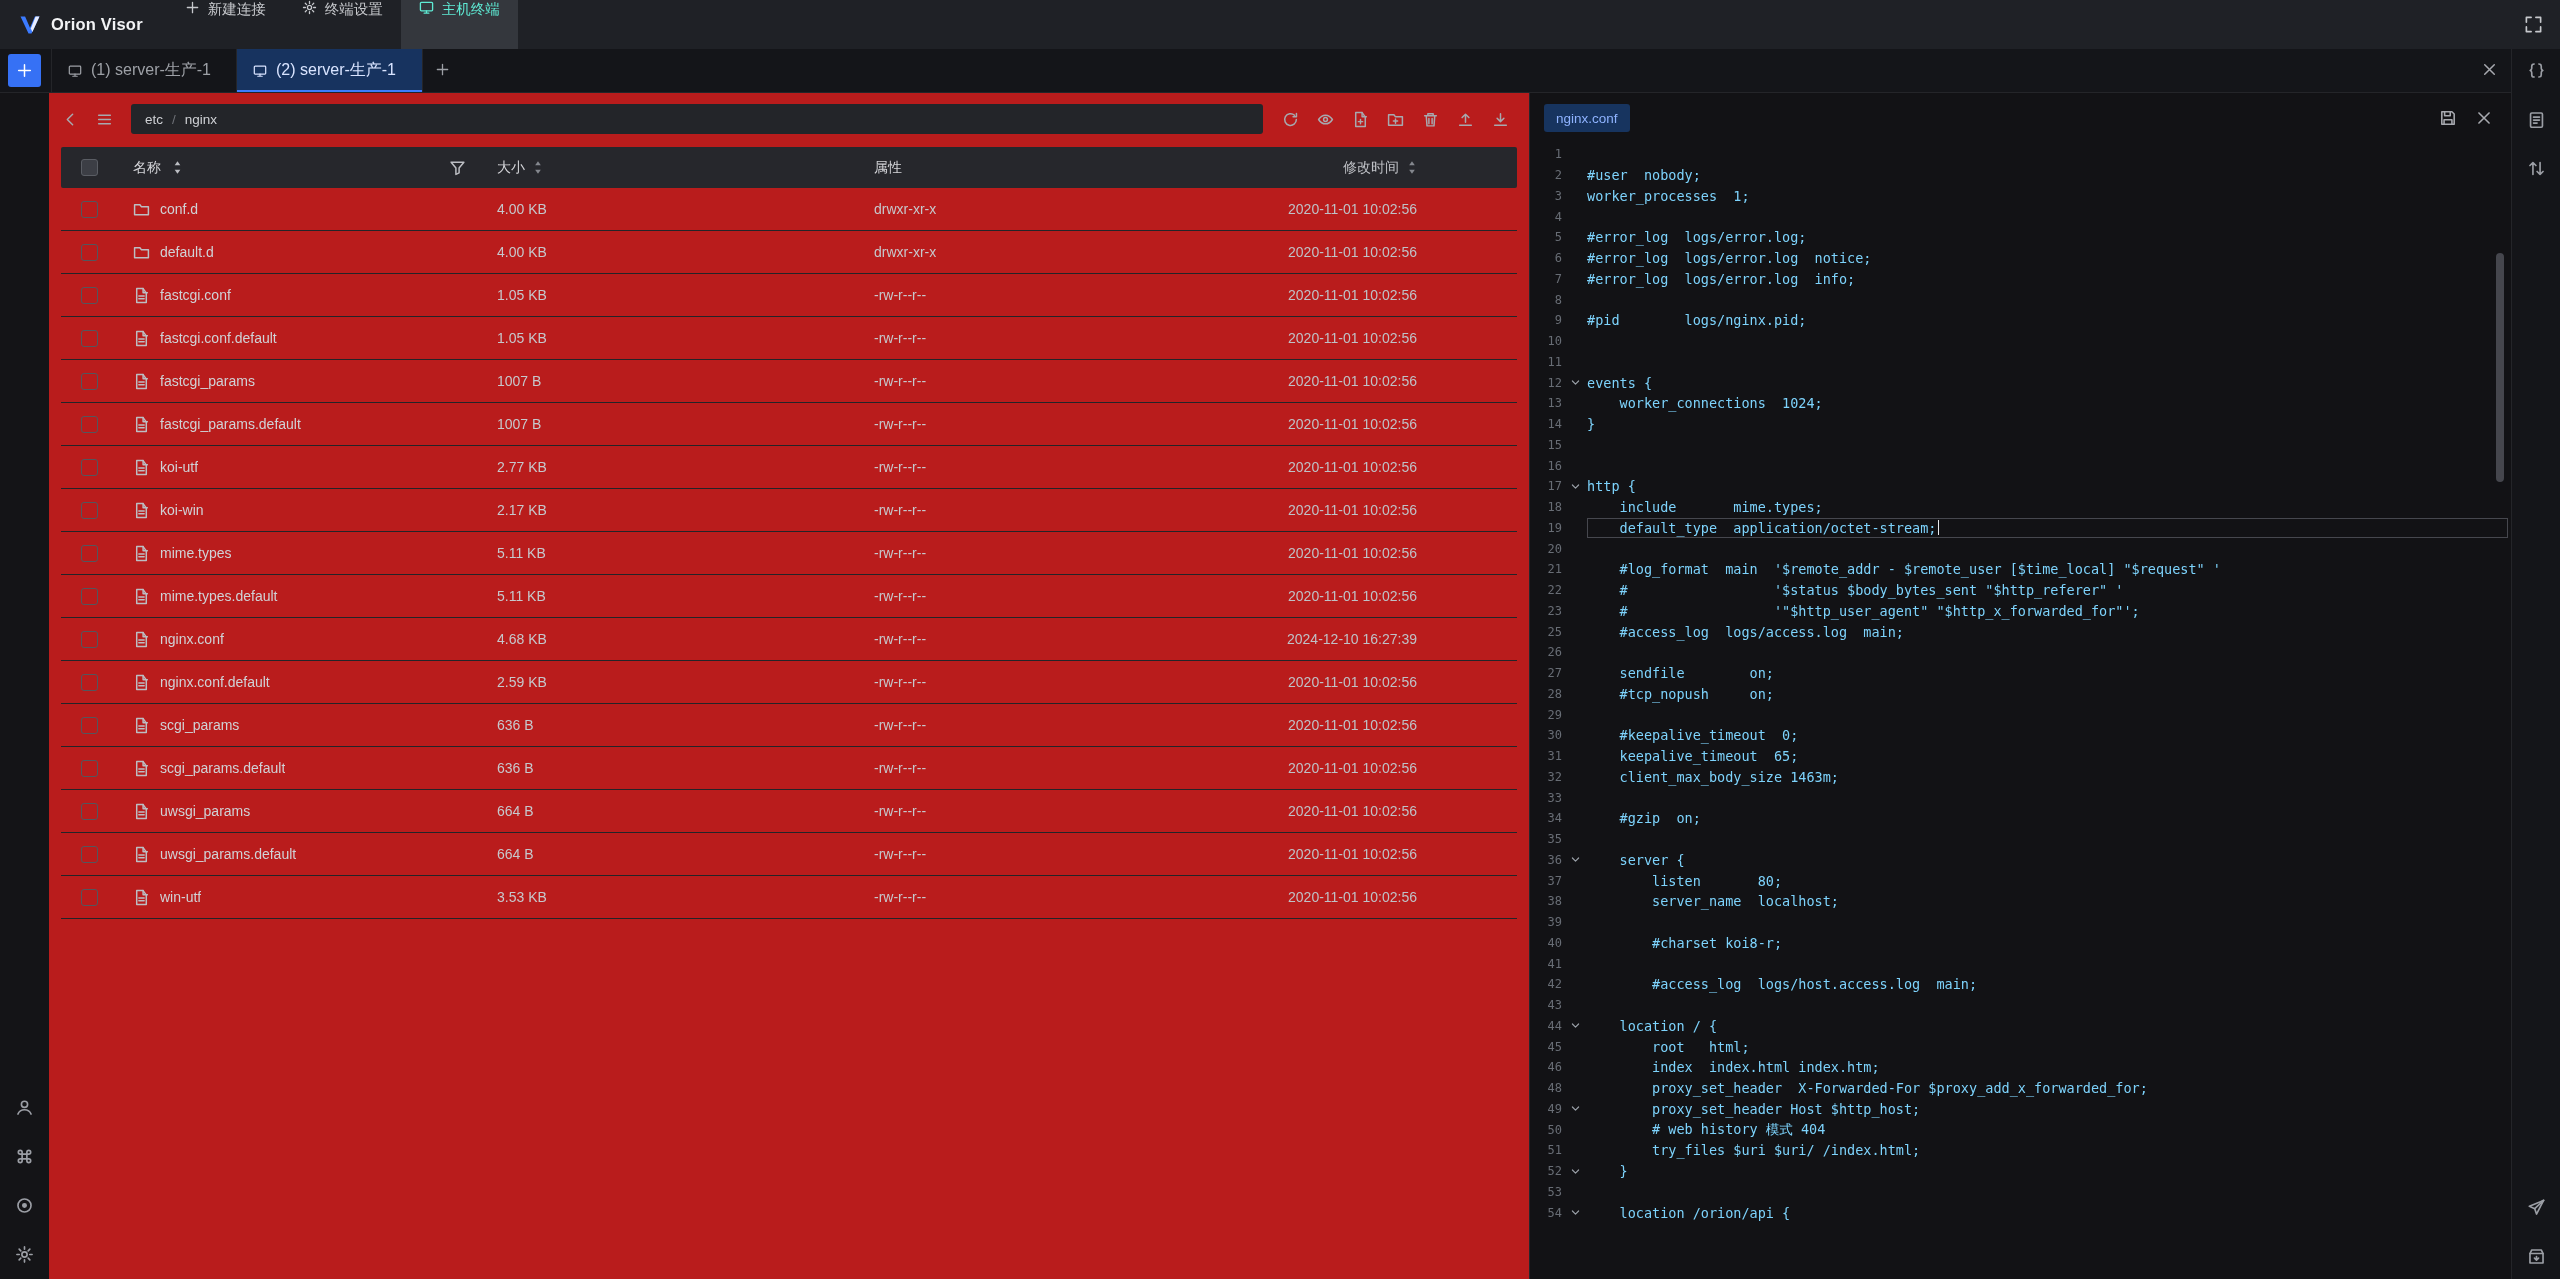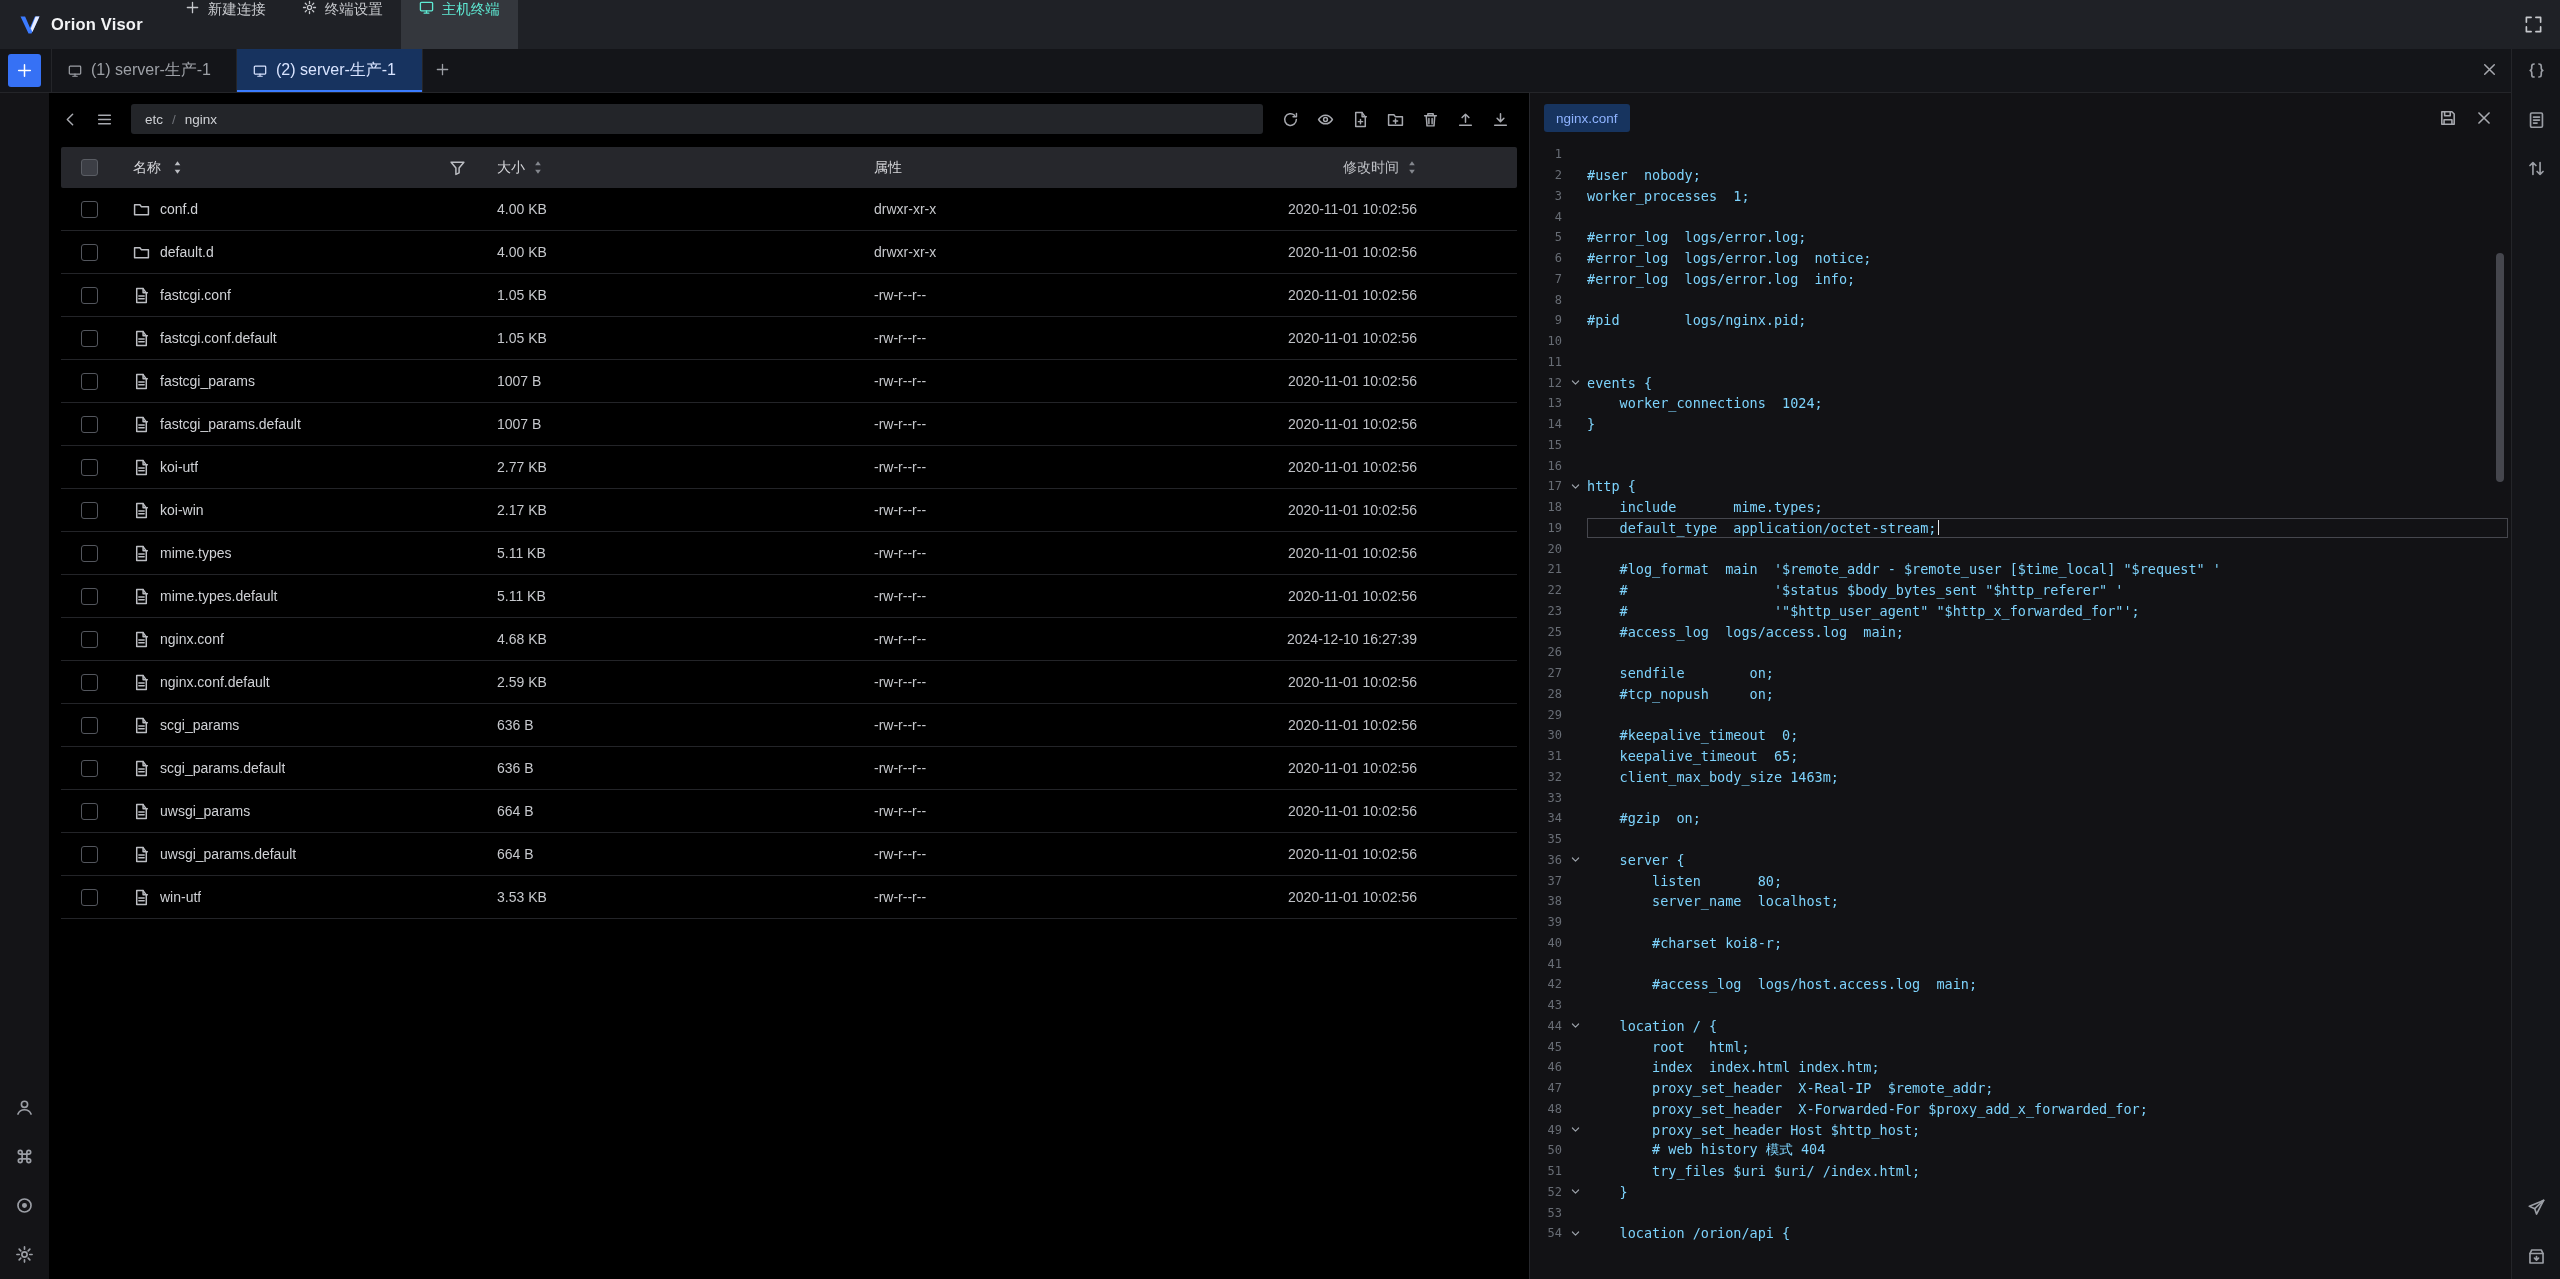--- a/index.html
+++ b/index.html
@@ -32,21 +32,21 @@
 .tab-label{overflow:hidden;text-overflow:ellipsis}
 .addtab-btn{background:none;border:none;color:#9da0a6;margin-left:12px;cursor:pointer}
 .addtab-btn .icon{width:15px;height:15px}
 .tabbar-close{margin-left:auto;margin-right:13px;background:none;border:none;color:#a7a9af;cursor:pointer}
 .tabbar-close .icon{width:17px;height:17px}
 
 .left-rail{position:absolute;left:0;top:93px;bottom:0;width:49px;display:flex;flex-direction:column;justify-content:flex-end;align-items:center;gap:29px;padding-bottom:15px}
 .rail-btn{background:none;border:none;color:#9b9ea5;cursor:pointer;width:20px;height:20px;padding:0;display:flex;align-items:center;justify-content:center}
 .rail-btn .icon{width:19px;height:19px}
 
-.file-panel{position:absolute;left:49px;top:93px;width:1480px;bottom:0;background:#000000}
+.file-panel{position:absolute;left:49px;top:93px;width:1480px;bottom:0;background:#b91c1c}
 .file-toolbar{display:flex;align-items:center;height:32px;margin:10px 12px 0 6px;gap:4px}
 .tool-btn{width:30px;height:30px;background:none;border:none;border-radius:3px;color:#a7a9af;display:flex;align-items:center;justify-content:center;cursor:pointer;flex:none}
 .tool-btn .icon{width:17px;height:17px}
 .breadcrumb{flex:1;height:30px;background:#232529;border-radius:3px;margin:0 8px;padding:0 14px;display:flex;align-items:center;gap:9px;font-size:13.5px;color:#cfd1d5;min-width:0}
 .crumb{cursor:pointer}
 .crumb-sep{color:#6e7177}
 .actions{display:flex;gap:5px;margin-right:2px}
 .file-table{margin:12px 12px 0 12px;font-size:14px}
 .thead,.trow{display:grid;grid-template-columns:56px 369px 377px 338px 1fr;align-items:center}
 .thead{height:41px;background:#26272c;color:#d4d5d9;border-radius:2px}
@@ -878,25 +878,20 @@
           <span class="ln">45</span>
           <span class="fold"></span>
           <span class="ct">        root   html;</span>
         </div>
         <div class="cline">
           <span class="ln">46</span>
           <span class="fold"></span>
           <span class="ct">        index  index.html index.htm;</span>
         </div>
         <div class="cline">
-          <span class="ln">47</span>
-          <span class="fold"></span>
-          <span class="ct">        proxy_set_header  X-Real-IP  $remote_addr;</span>
-        </div>
-        <div class="cline">
           <span class="ln">48</span>
           <span class="fold"></span>
           <span class="ct">        proxy_set_header  X-Forwarded-For $proxy_add_x_forwarded_for;</span>
         </div>
         <div class="cline">
           <span class="ln">49</span>
           <span class="fold">
             <svg viewBox="0 0 16 16" fill="none" stroke="currentColor" stroke-width="1.7" stroke-linecap="round" stroke-linejoin="round">
               <path d="M3.5 5.8L8 10.3l4.5-4.5"></path>
             </svg>

